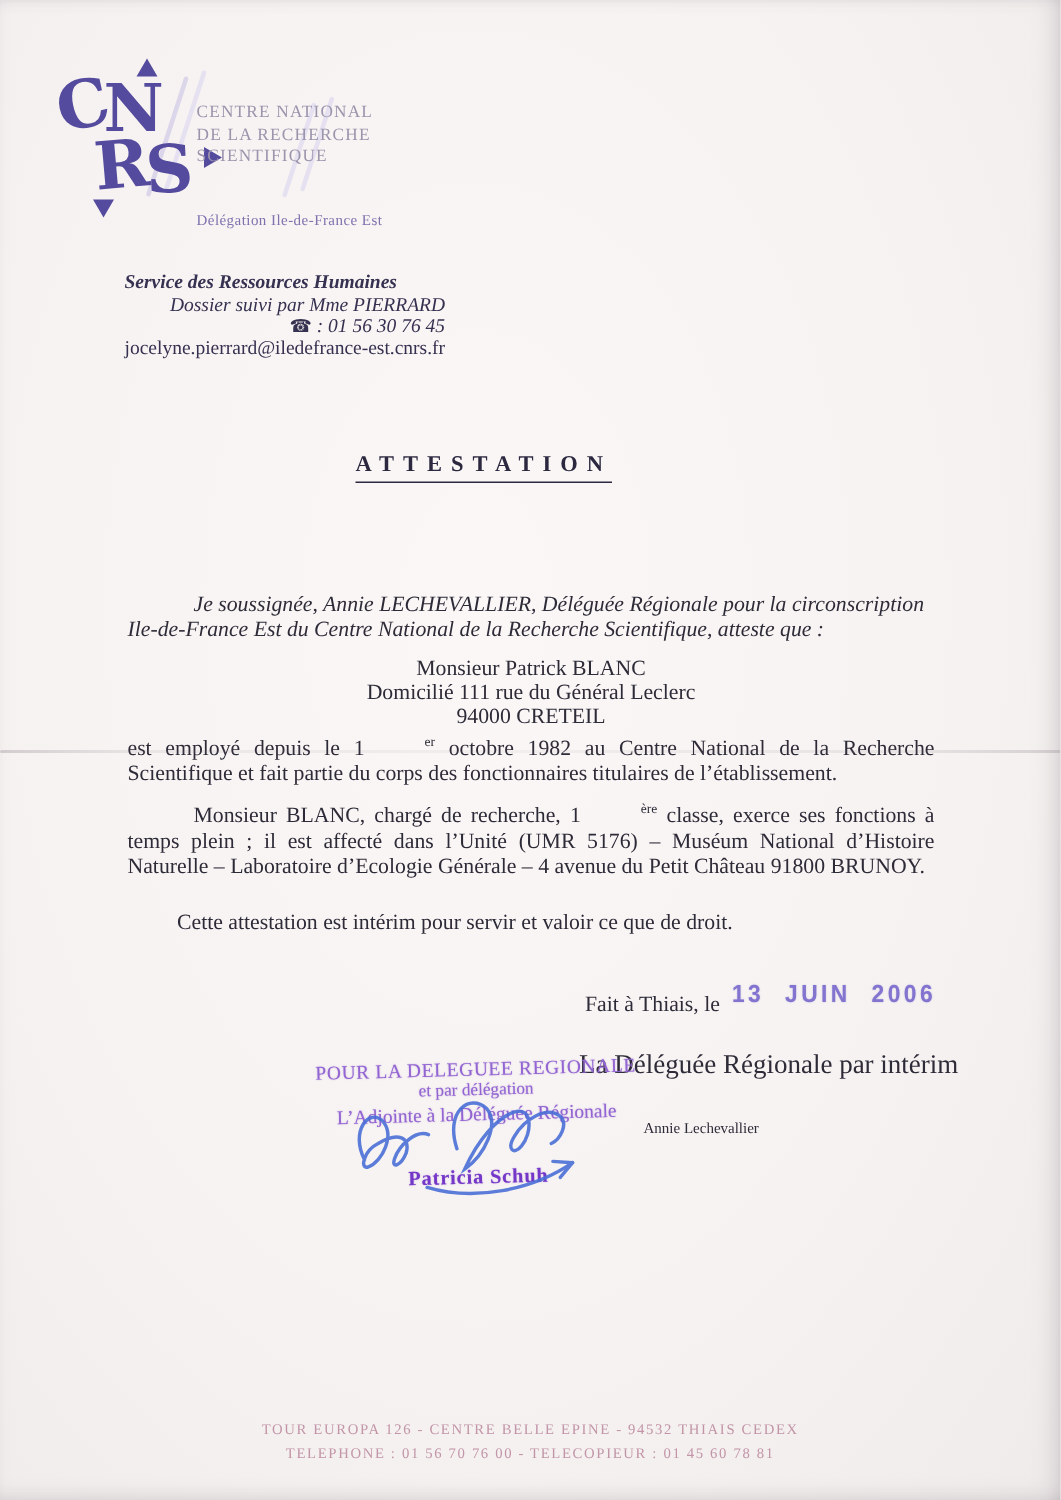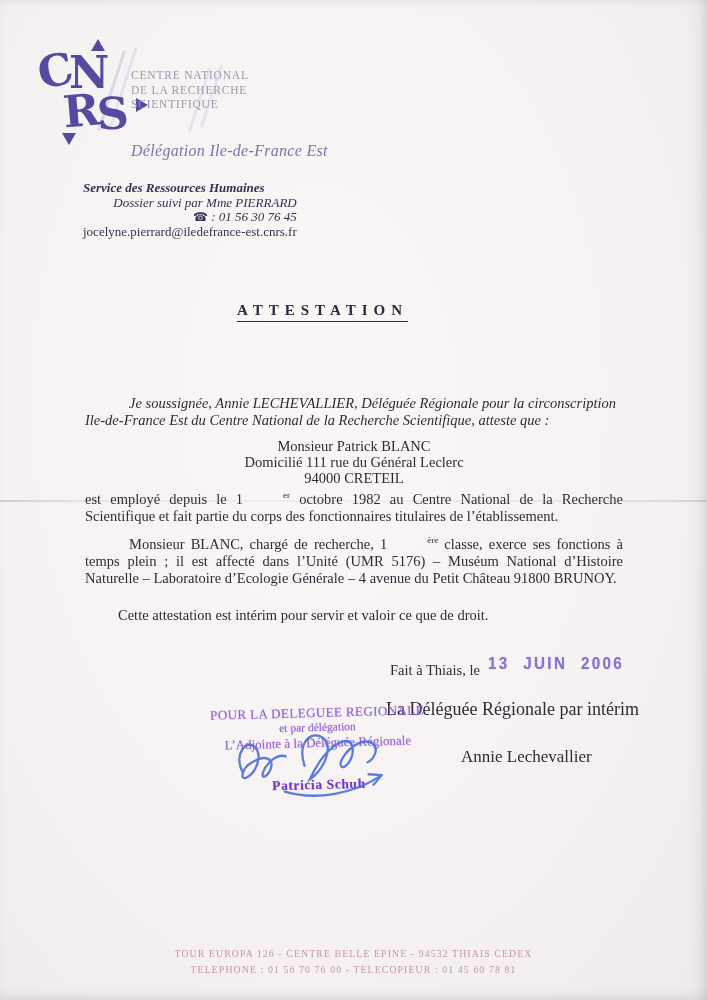--- a/index.html
+++ b/index.html
@@ -36,21 +36,21 @@
   .tri-down{border-left:7px solid transparent;border-right:7px solid transparent;border-top:12px solid #554b9e;}
   .tri-right{border-top:7px solid transparent;border-bottom:7px solid transparent;border-left:12px solid #554b9e;}
 
   .org-name{
     left:131px;top:68px;
     font-size:11.5px;line-height:14.5px;letter-spacing:.8px;
     color:#9c94ad;
   }
   .delegation{
     left:131px;top:142px;
-    font-style:italic;font-size:16px;color:#7e72ae;letter-spacing:.3px;
+    font-size:10px;color:#7e72ae;letter-spacing:.3px;
   }
 
   
   .contact{left:83px;top:181px;font-size:13px;line-height:14.6px;color:#363150;}
   .contact .l1{font-weight:700;font-style:italic;}
   .contact .l2,.contact .l3{font-style:italic;text-align:right;}
   .contact .l4{font-style:normal;}
   .phone-glyph{font-style:normal;font-size:12px;}
 
   
@@ -72,21 +72,21 @@
   .fait{left:390px;top:662px;font-size:14.5px;color:#2e2b38;}
   .date-stamp{
     left:488px;top:654px;
     font-family:"Liberation Sans", sans-serif;
     font-size:16.5px;font-weight:700;color:#8374cf;
     letter-spacing:2.5px;word-spacing:8px;
     transform:scaleX(.92);transform-origin:left top;
     text-shadow:0 0 1px rgba(131,116,207,.55);
   }
   .right-title{left:386px;top:699px;font-size:18px;color:#2e2b38;}
-  .right-name{left:429px;top:747px;font-size:17px;color:#2e2b38;margin-left:32px;}
+  .right-name{left:429px;top:747px;font-size:10px;color:#2e2b38;}
 
   
   .stamp{
     left:193px;top:705px;width:250px;text-align:center;
     color:#9365d2;transform:rotate(-1.5deg);
     text-shadow:0 0 1px rgba(147,101,210,.6);
     font-size:13px;line-height:15px;
   }
   .stamp .s1{letter-spacing:.4px;}
   .stamp .s2{font-size:11.5px;}

